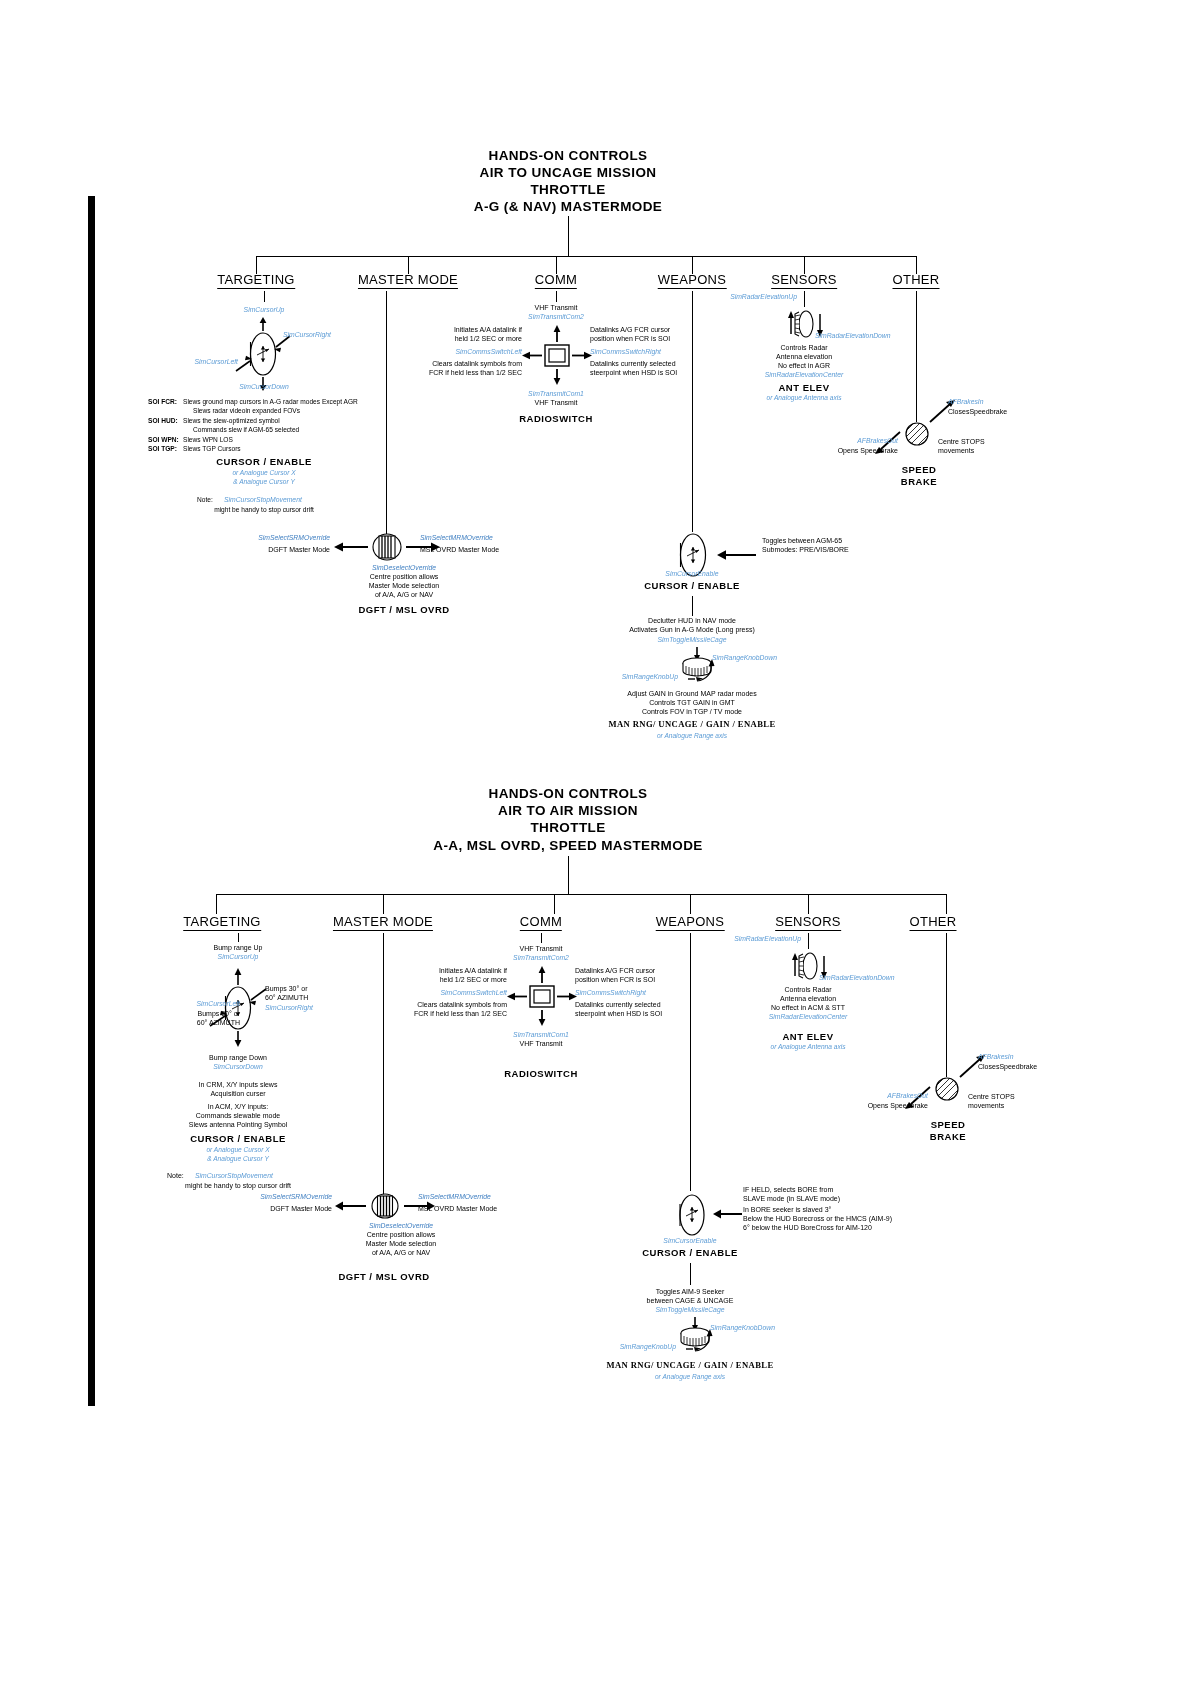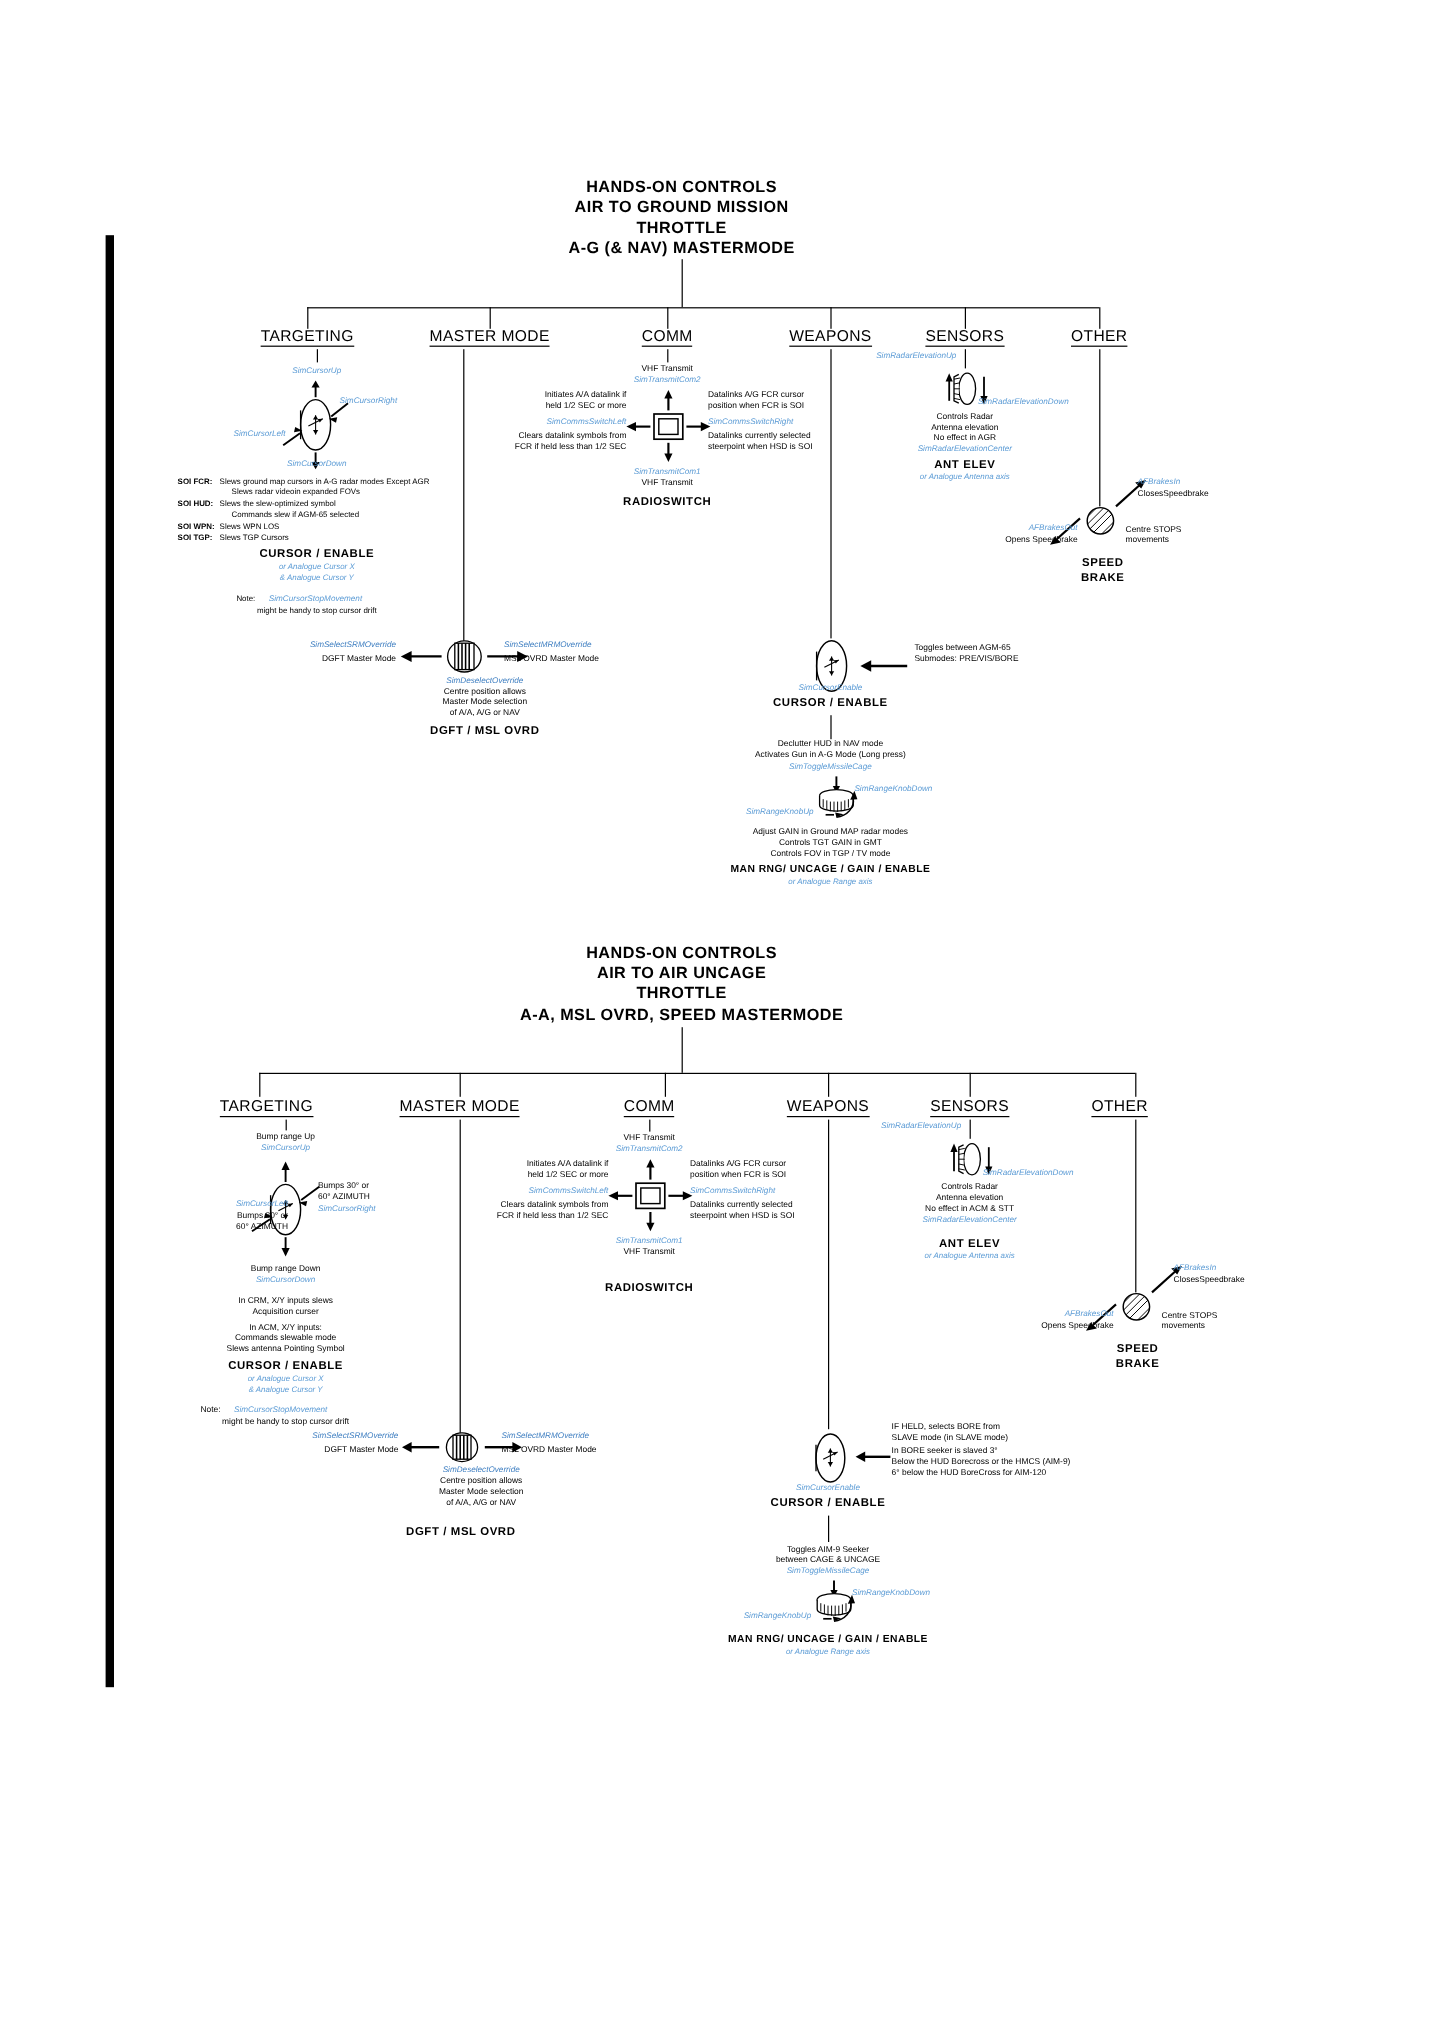--- a/index.html
+++ b/index.html
@@ -15,42 +15,42 @@
   .rgt{transform:translateX(-100%);text-align:right;}
 
   .title{font-size:13.5px;font-weight:bold;letter-spacing:0.4px;}
   .hdr{font-size:13px;font-weight:normal;letter-spacing:0.3px;border-bottom:1.4px solid #000;padding-bottom:1px;}
   .blk{font-size:6.6px;color:#000;}
   .blk7{font-size:7.0px;color:#000;}
   .sim{font-size:6.8px;color:#5b9bd5;font-style:italic;}
   .simb{font-size:6.8px;color:#3f7fc1;font-style:italic;}
   .bold{font-weight:bold;}
   .lbl{font-size:9.5px;font-weight:bold;letter-spacing:0.5px;}
-  .lblsm{font-size:8.6px;font-weight:bold;letter-spacing:0.4px;}
+  .lblsm{font-size:8.6px;font-weight:bold;letter-spacing:0.4px;font-family:Liberation Serif, serif;}
   .sub{font-size:6.6px;color:#5b9bd5;font-style:italic;}
 
   
   .ln{position:absolute;background:#000;}
   .vl{width:1.1px;}
   .hl{height:1.1px;}
 
   svg{position:absolute;overflow:visible;}
   .sv{position:absolute;}
 </style>
 </head>
 <body>
 
 <div class="page">
 
   <div class="margin-bar"></div>
 
   <div>
 
     <div class="t ctr title" style="left:568px;top:148px;">HANDS-ON CONTROLS</div>
-    <div class="t ctr title" style="left:568px;top:165px;">AIR TO GROUND MISSION</div>
+    <div class="t ctr title" style="left:568px;top:165px;">AIR TO UNCAGE MISSION</div>
     <div class="t ctr title" style="left:568px;top:182px;">THROTTLE</div>
     <div class="t ctr title" style="left:568px;top:199px;">A-G (&amp; NAV) MASTERMODE</div>
 
     <div class="ln vl" style="left:568px;top:216px;height:40px;"></div>
     <div class="ln hl" style="left:256px;top:256px;width:660px;"></div>
     <div class="ln vl" style="left:256px;top:256px;height:18px;"></div>
     <div class="ln vl" style="left:408px;top:256px;height:18px;"></div>
     <div class="ln vl" style="left:556px;top:256px;height:18px;"></div>
     <div class="ln vl" style="left:692px;top:256px;height:18px;"></div>
     <div class="ln vl" style="left:804px;top:256px;height:18px;"></div>
@@ -290,21 +290,21 @@
     <div class="t rgt blk7" style="left:898px;top:447px;">Opens Speedbrake</div>
     <div class="t blk7" style="left:938px;top:438px;">Centre STOPS</div>
     <div class="t blk7" style="left:938px;top:447px;">movements</div>
     <div class="t ctr lbl" style="left:919px;top:464px;">SPEED</div>
     <div class="t ctr lbl" style="left:919px;top:476px;">BRAKE</div>
   </div>
 
   <div>
 
     <div class="t ctr title" style="left:568px;top:786px;">HANDS-ON CONTROLS</div>
-    <div class="t ctr title" style="left:568px;top:803px;">AIR TO AIR UNCAGE</div>
+    <div class="t ctr title" style="left:568px;top:803px;">AIR TO AIR MISSION</div>
     <div class="t ctr title" style="left:568px;top:820px;">THROTTLE</div>
     <div class="t ctr title" style="left:568px;top:838px;">A-A, MSL OVRD, SPEED  MASTERMODE</div>
 
     <div class="ln vl" style="left:568px;top:856px;height:38px;"></div>
     <div class="ln hl" style="left:216px;top:894px;width:730px;"></div>
     <div class="ln vl" style="left:216px;top:894px;height:20px;"></div>
     <div class="ln vl" style="left:383px;top:894px;height:20px;"></div>
     <div class="ln vl" style="left:554px;top:894px;height:20px;"></div>
     <div class="ln vl" style="left:690px;top:894px;height:20px;"></div>
     <div class="ln vl" style="left:808px;top:894px;height:20px;"></div>

